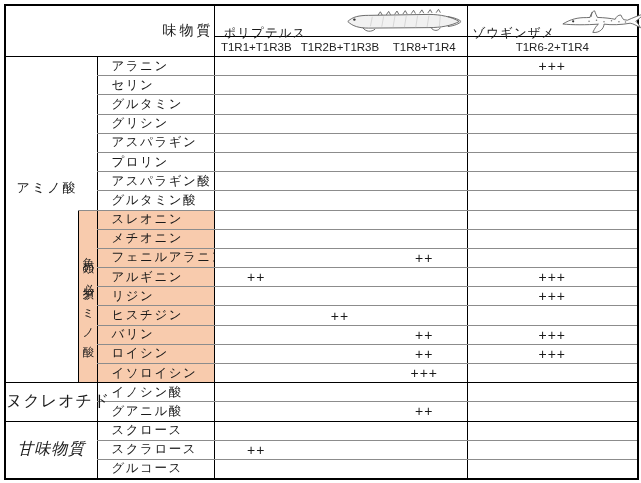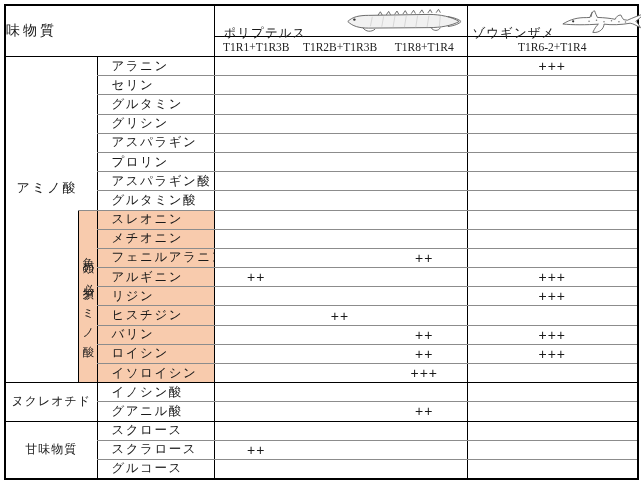--- a/index.html
+++ b/index.html
@@ -6,36 +6,36 @@
   body{font-family:"Liberation Sans","DejaVu Sans",sans-serif;color:#1a1a1a;}
   .wrap{position:relative;width:641px;height:483px;background:#fff;overflow:hidden;}
   table.rt{
     position:absolute;left:4px;top:4px;width:633px;
     border-collapse:collapse;table-layout:fixed;
     border:2px solid #000;
   }
   th,td{padding:0;font-weight:normal;vertical-align:middle;}
   
   th.taste{
-    font-size:14px;letter-spacing:3px;text-align:left;
+    font-size:14px;letter-spacing:3px;text-align:right;
     border-bottom:1.5px solid #000;
   }
   th.sp{
     border-left:1.5px solid #000;border-bottom:1.5px solid #000;
     text-align:left;height:30px;
   }
   th.sp .inner{display:flex;align-items:center;height:30px;overflow:visible;}
   th.sp .fishname{font-size:12.5px;letter-spacing:1px;white-space:nowrap;margin-top:24px;}
   .sp1 .inner{padding-left:9px;gap:38px;}
   .sp2 .inner{padding-left:5px;gap:6px;}
   .fish{flex-shrink:0;}
   tr.rcpt-row{height:20px;}
   td.rc{
     font-size:11.5px;text-align:center;color:#222;
-    border-bottom:1.5px solid #000;white-space:nowrap;font-family:Liberation Serif, serif;
+    border-bottom:1.5px solid #000;white-space:nowrap;
   }
   td.blk-l{border-left:1.5px solid #000;}
   
   tr.data{height:19.2px;}
   td.sub{
     font-size:12.5px;letter-spacing:1.5px;padding-left:14px;
     border-left:1.5px solid #000;border-bottom:1px solid #8c8c8c;
     white-space:nowrap;overflow:hidden;
   }
   td.v{
@@ -55,24 +55,24 @@
     font-size:11.5px;letter-spacing:4.5px;line-height:19px;
   }
   td.ghost{border:none;background:#fff;}
   td.amino{
     vertical-align:top;text-align:right;
     font-size:13px;letter-spacing:2px;
     border-bottom:1.5px solid #000;
   }
   td.amino .lbl{margin-top:122px;}
   td.grp{
-    font-size:12px;letter-spacing:1px;text-align:center;
+    font-size:16px;letter-spacing:1px;text-align:center;
     border-bottom:1.5px solid #000;white-space:nowrap;
   }
-  td.grp.last{border-bottom:none;}
+  td.grp.last{border-bottom:none;font-style:italic;}
   td.gb{border-bottom:1.5px solid #000;}
   tr.lastrow td{border-bottom:none;}
 </style>
 </head>
 <body>
 
 <div class="wrap">
 <table class="rt">
   <colgroup>
     <col style="width:73px">

